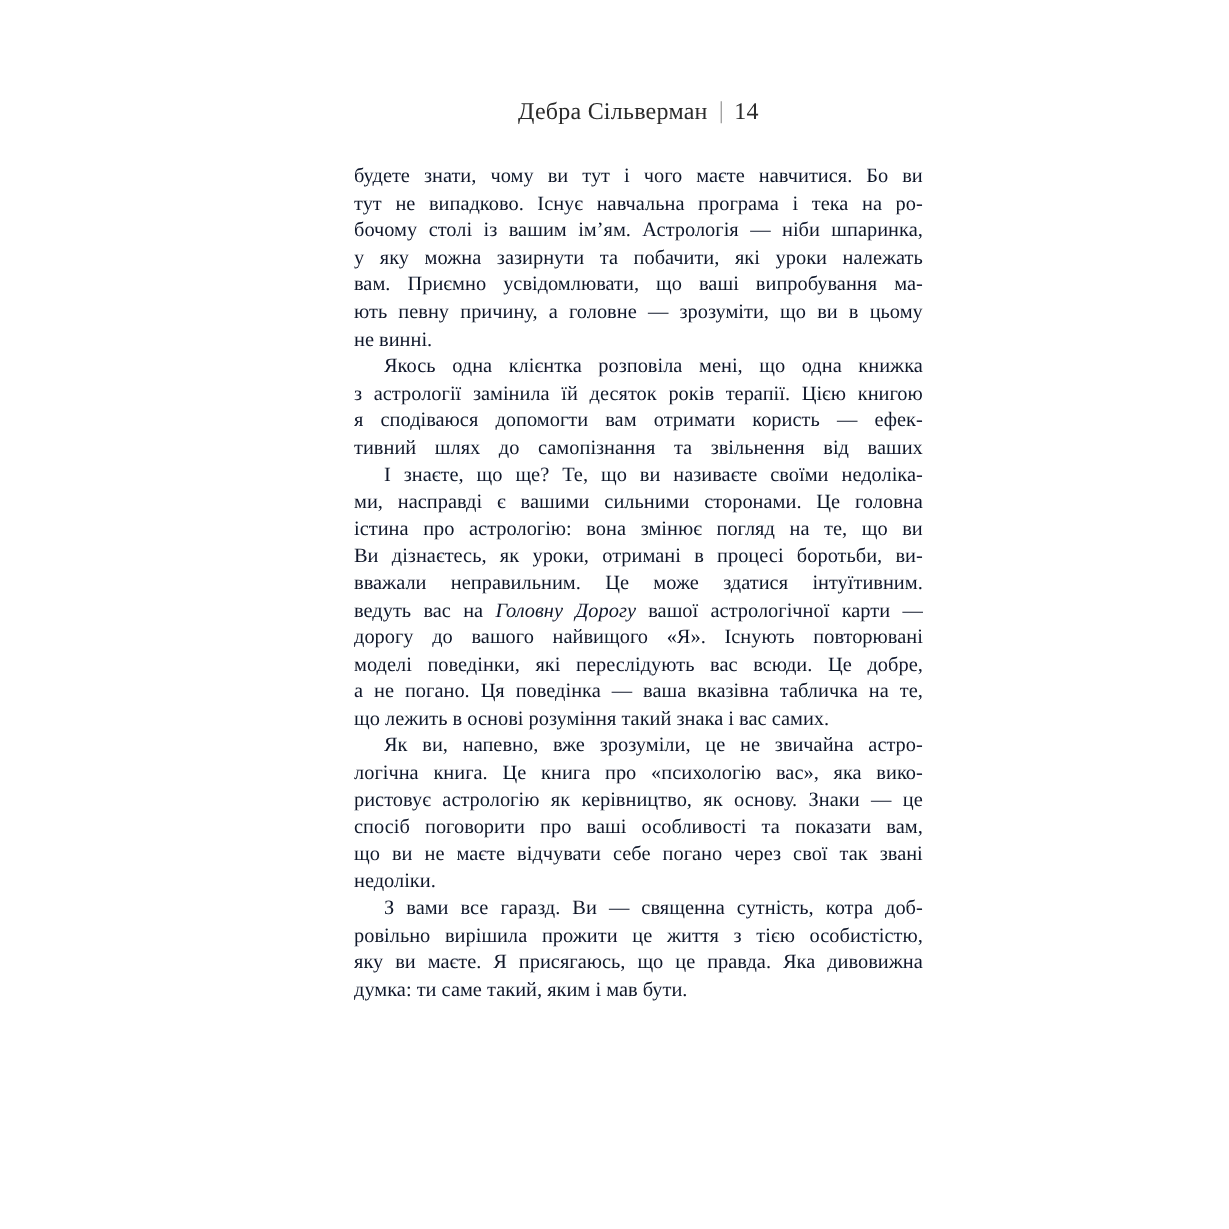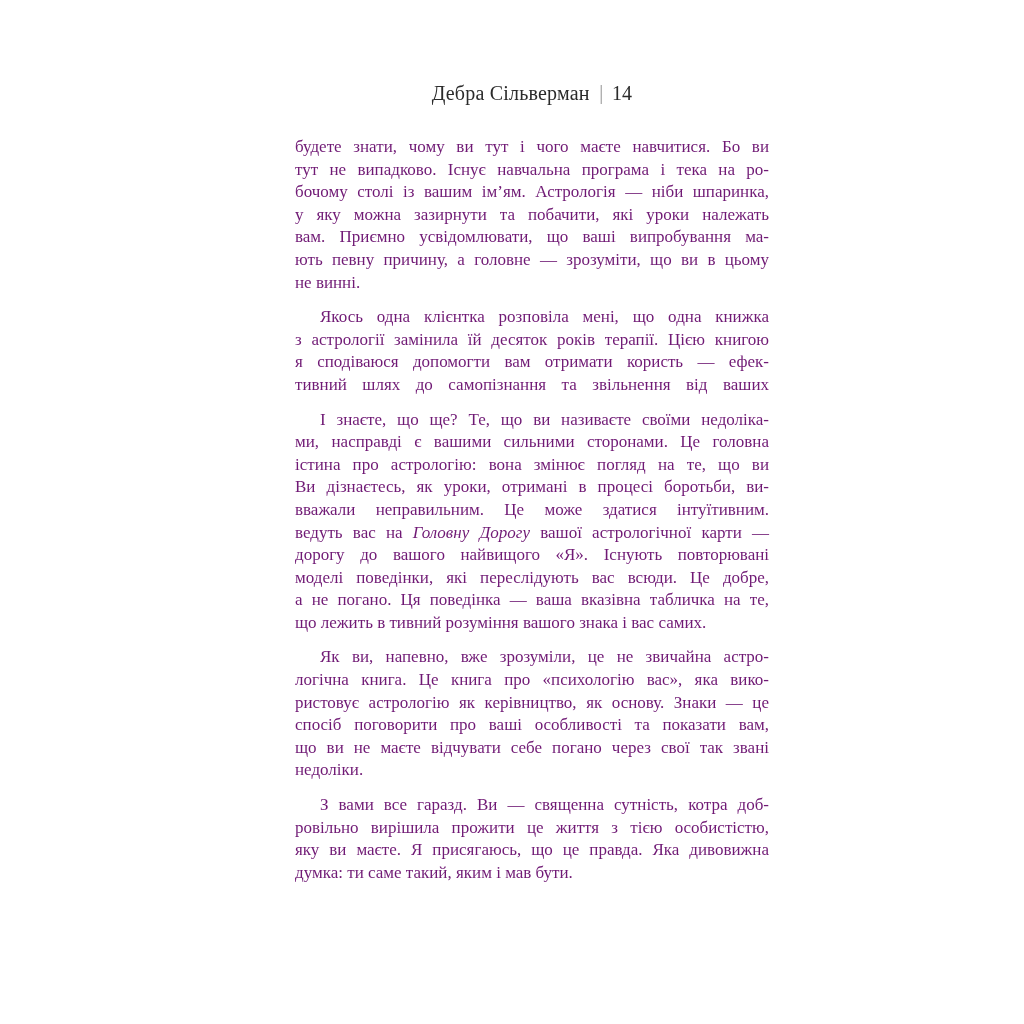--- a/index.html
+++ b/index.html
@@ -38,37 +38,36 @@
     position: relative;
     top: -1px;
   }
   .page-body {
     position: absolute;
     left: 295px;
     top: 136px;
     width: 474px;
     font-size: 17px;
     line-height: 22.6px;
-    color: #701a75;
+    color: #0f172a;
   }
   .paragraph {
     margin: 0;
   }
   .line {
     text-align: justify;
     text-align-last: justify;
     white-space: normal;
   }
   .line.last {
     text-align: right;
     text-align-last: left;
   }
   .line.indent {
     text-indent: 25px;
-    margin-top: 12px;
   }
   .line em {
   }
 </style>
 </head>
 <body>
 
 <div class="book-page">
 
   <div class="running-header">
@@ -94,21 +93,21 @@
       <div class="paragraph">
         <div class="line indent"><span>І знаєте, що ще? Те, що ви називаєте своїми недоліка-</span></div>
         <div class="line"><span>ми, насправді є вашими сильними сторонами. Це головна</span></div>
         <div class="line"><span>істина про астрологію: вона змінює погляд на те, що ви</span></div>
         <div class="line"><span>Ви дізнаєтесь, як уроки, отримані в процесі боротьби, ви-</span></div>
         <div class="line"><span>вважали неправильним. Це може здатися інтуїтивним.</span></div>
         <div class="line"><span>ведуть вас на </span><em>Головну Дорогу</em><span> вашої астрологічної карти —</span></div>
         <div class="line"><span>дорогу до вашого найвищого «Я». Існують повторювані</span></div>
         <div class="line"><span>моделі поведінки, які переслідують вас всюди. Це добре,</span></div>
         <div class="line"><span>а не погано. Ця поведінка — ваша вказівна табличка на те,</span></div>
-        <div class="line last"><span>що лежить в тивний розуміння вашого знака і вас самих.</span></div>
+        <div class="line last"><span>що лежить в основі розуміння такий знака і вас самих.</span></div>
       </div>
       <div class="paragraph">
         <div class="line indent"><span>Як ви, напевно, вже зрозуміли, це не звичайна астро-</span></div>
         <div class="line"><span>логічна книга. Це книга про «психологію вас», яка вико-</span></div>
         <div class="line"><span>ристовує астрологію як керівництво, як основу. Знаки — це</span></div>
         <div class="line"><span>спосіб поговорити про ваші особливості та показати вам,</span></div>
         <div class="line"><span>що ви не маєте відчувати себе погано через свої так звані</span></div>
         <div class="line last"><span>недоліки.</span></div>
       </div>
       <div class="paragraph">

